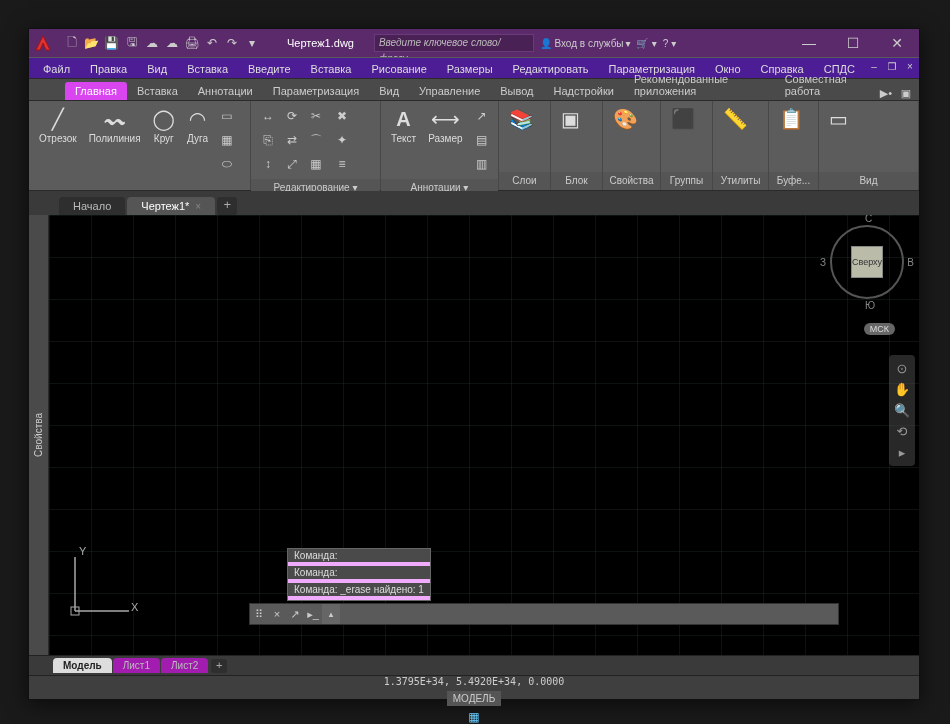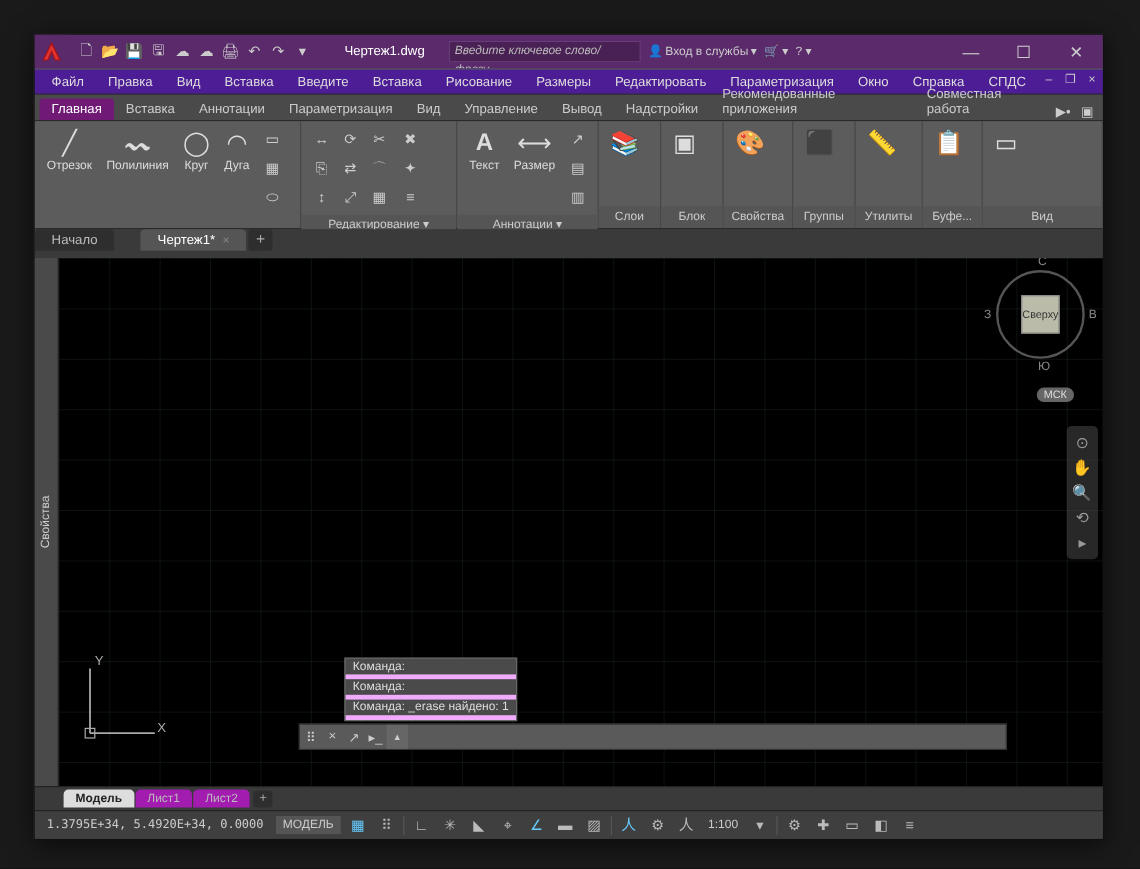--- a/index.html
+++ b/index.html
@@ -14,35 +14,35 @@
 .tb-right { display:flex; gap:6px; align-items:center; padding:0 6px; color:#ccc; font-size:10px; }
 .tb-right .rbtn { display:flex; align-items:center; gap:2px; cursor:pointer; }
 .win-btns { margin-left:auto; display:flex; }
 .win-btns div { width: 44px; height:28px; display:flex; align-items:center; justify-content:center; color:#ccc; font-size:14px; cursor:pointer; }
 .menubar { height: 22px; background: #4c1d95; border-top: 1px solid #5a5a5a; border-bottom: 1px solid #2a2a2a; display:flex; align-items:flex-start; padding: 0 4px; }
 .menubar .m { padding: 0 10px; color: #ddd; font-size: 11px; line-height:22px; cursor:pointer; text-decoration:underline; text-decoration-color: transparent; }
 .menubar .mdi { margin-left:auto; display:flex; gap:0; }
 .menubar .mdi div { width:18px; height:16px; color:#ccc; font-size:10px; display:flex; align-items:center; justify-content:center; cursor:pointer; }
 .ribbon-tabs { height: 22px; background: #4a4a4a; display:flex; align-items:flex-end; padding-left:4px; border-bottom:1px solid #2a2a2a; }
 .ribbon-tabs .rt { padding: 3px 10px; color:#ccc; font-size:11px; cursor:pointer; }
-.ribbon-tabs .rt.active { background:#701a75; color:#fff; border-top-left-radius:3px; border-top-right-radius:3px; }
+.ribbon-tabs .rt.active { background:#d946ef; color:#fff; border-top-left-radius:3px; border-top-right-radius:3px;margin-left:32px; }
 .ribbon-tabs .rt-icons { margin-left:auto; display:flex; gap:2px; padding-right:4px; }
 .ribbon-tabs .rt-icons div { width:18px; color:#ccc; font-size:11px; cursor:pointer; text-align:center; }
 .ribbon { height: 90px; background: #5c5c5c; display:flex; border-bottom:1px solid #2a2a2a; }
 .panel { border-right: 1px solid #474747; display:flex; flex-direction:column; }
 .panel-body { flex:1; display:flex; align-items:flex-start; padding:4px 6px; gap:4px; }
 .panel-title { height:18px; text-align:center; color:#ccc; font-size:10px; line-height:18px; background: #555; cursor:pointer; }
 .bigbtn { display:flex; flex-direction:column; align-items:center; gap:2px; color:#ddd; font-size:10px; cursor:pointer; padding:2px 4px; }
 .bigbtn .ic { font-size:20px; height:24px; display:flex; align-items:center; }
 .smallgrid { display:grid; grid-template-columns: repeat(3, 22px); grid-auto-rows:22px; gap:2px; }
 .smallgrid div, .col .sb { width:22px; height:22px; display:flex; align-items:center; justify-content:center; color:#ccc; font-size:12px; cursor:pointer; }
 .col { display:flex; flex-direction:column; gap:2px; }
-.doc-tabs { height: 24px; background: #3a3a3a; display:flex; align-items:flex-start; gap:0; }
+.doc-tabs { height: 24px; background: #3a3a3a; display:flex; align-items:flex-end; padding-left:30px; gap:0; }
 .doc-tabs .dt { padding: 3px 14px; background:#2e2e2e; color:#bbb; font-size:11px; border-top-left-radius:4px; border-top-right-radius:4px; margin-right:2px; cursor:pointer; display:flex; gap:6px; align-items:center; }
-.doc-tabs .dt.active { background:#555; color:#fff;margin-left:20px; }
+.doc-tabs .dt.active { background:#555; color:#fff; }
 .doc-tabs .dt .close { color:#888; font-size:10px; }
 .doc-tabs .plus { width:20px; height:18px; background:#2e2e2e; color:#aaa; text-align:center; border-radius:3px; font-size:13px; line-height:16px; cursor:pointer; }
 .workspace { flex:1; position:relative; background:#3a3a3a; display:flex; }
 .prop-tab { width:20px; background:#4a4a4a; border-right:1px solid #2a2a2a; display:flex; align-items:center; justify-content:center; }
 .prop-tab span { writing-mode: vertical-rl; transform: rotate(180deg); color:#ccc; font-size:10px; }
 .canvas { flex:1; background:#000; position:relative; overflow:hidden; }
 .grid-lines { position:absolute; inset:0; background-image:
   linear-gradient(to right, rgba(50,70,70,.25) 1px, transparent 1px),
   linear-gradient(to bottom, rgba(50,70,70,.25) 1px, transparent 1px);
   background-size: 42px 42px; }
@@ -57,21 +57,21 @@
 .cmd-hist { position:absolute; left:238px; bottom:54px; background:#4a4a4a; border:1px solid #666; color:#ddd; font-size:10px; font-family: Consolas, monospace; }
 .cmd-hist div { padding:1px 6px; border-bottom:4px solid #f0abfc; }
 .cmd-line { position:absolute; left:200px; bottom:30px; right:80px; height:22px; background:#5a5a5a; border:1px solid #333; display:flex; align-items:center; }
 .cmd-line .h { width:18px; text-align:center; color:#ccc; font-size:11px; cursor:pointer; }
 .cmd-line .inp { flex:1; padding:0 6px; color:#999; font-style:italic; font-size:11px; background:#525252; height:100%; line-height:20px; }
 .cmd-line .dd { width:18px; text-align:center; color:#ccc; font-size:9px; cursor:pointer; background:#666; height:100%; line-height:20px; }
 .layout-tabs { height:20px; background:#3a3a3a; display:flex; align-items:center; padding-left:24px; gap:0; border-top:1px solid #222; }
 .layout-tabs .lt { padding:2px 10px; background:#a21caf; color:#bbb; font-size:10px; border-top-left-radius:4px; border-top-right-radius:4px; margin-right:1px; cursor:pointer; }
 .layout-tabs .lt.active { background:#ddd; color:#222; font-weight:bold; }
 .layout-tabs .plus2 { width:16px; height:14px; background:#2e2e2e; color:#aaa; text-align:center; border-radius:3px; font-size:11px; line-height:13px; cursor:pointer; margin-left:2px; }
-.status { height:24px; background:#3f3f3f; border-top:1px solid #222; display:flex; align-items:center; color:#ccc; font-size:10px; padding:0 4px; gap:4px; }
+.status { height:24px; background:#3f3f3f; border-top:1px solid #222; display:flex; align-items:center; color:#ccc; font-size:10px; padding:0 4px; gap:4px;flex-direction:column; }
 .status .coords { padding:0 6px; font-family: Consolas, monospace; }
 .status .model-btn { background:#555; padding:2px 6px; cursor:pointer; }
 .status .sbtn { width:20px; height:18px; display:flex; align-items:center; justify-content:center; color:#bbb; font-size:12px; cursor:pointer; }
 .status .sbtn.on { color:#6cf; }
 .status .sep { width:1px; height:16px; background:#555; }
 .status .scale { padding:0 4px; }
 svg { display:block; }
 </style>
 </head>
 <body>

